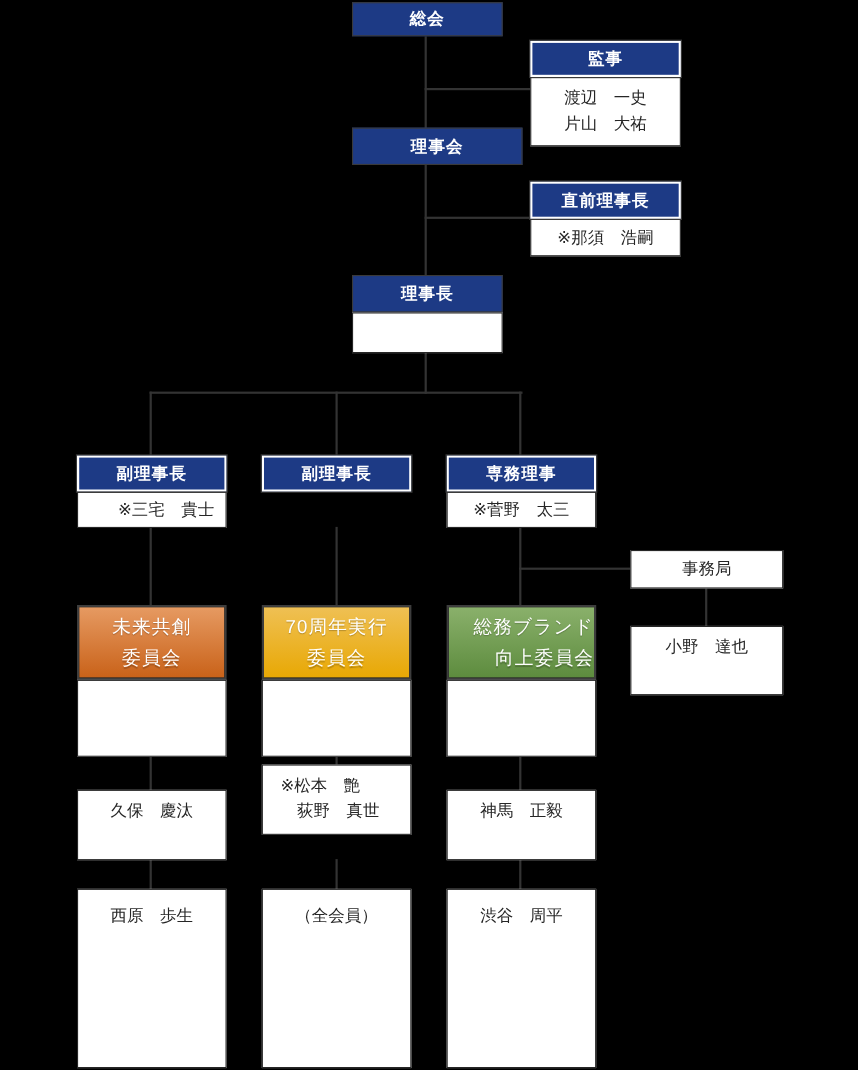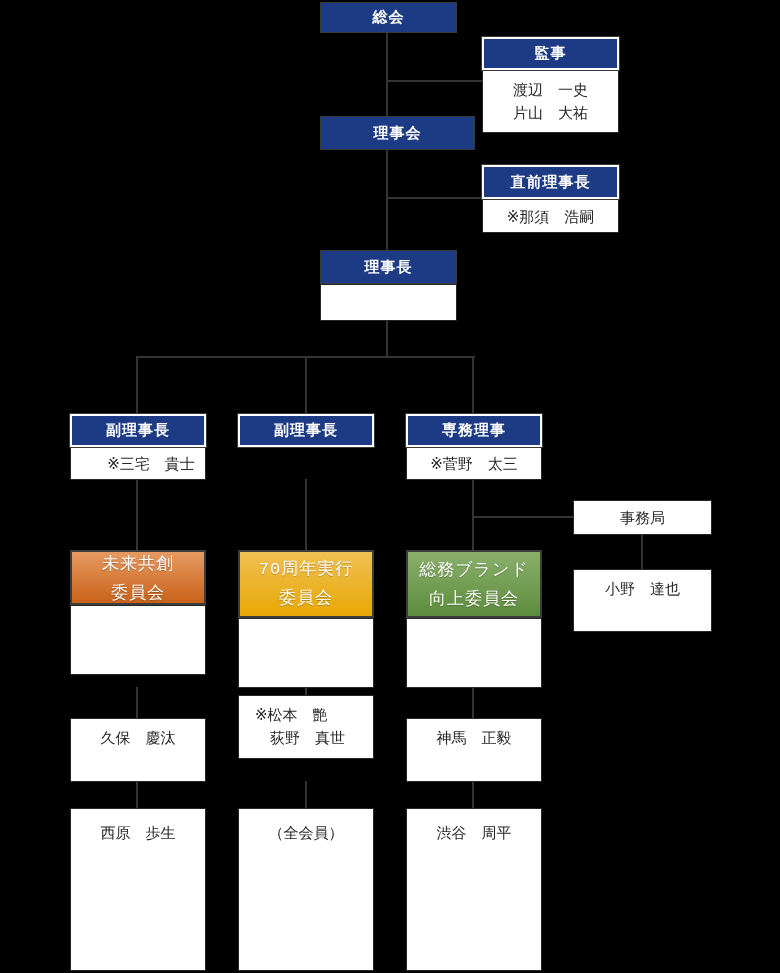--- a/index.html
+++ b/index.html
@@ -30,21 +30,21 @@
   .body .ln{line-height:23px;white-space:nowrap;}
   .pad-top{padding-top:7px;}
   .chdr{
     box-sizing:border-box;border:2px solid #3d3d3d;color:#fff;
     display:flex;flex-direction:column;align-items:center;justify-content:center;
     font-size:17px;line-height:29px;font-weight:500;letter-spacing:1px;
     text-shadow:0 1px 1px rgba(0,0,0,.25);
   }
   .grad-orange{background:linear-gradient(180deg,#e69a62,#c96219);}
   .grad-gold{background:linear-gradient(180deg,#efc054,#e8a804);}
-  .grad-green{background:linear-gradient(180deg,#8ab06b,#5d8c3e);}
+  .grad-green{background:linear-gradient(180deg,#8ab06b,#5d8c3e);align-items:flex-end;}
   .left-block{align-items:flex-start;padding-left:16px;}
   .indent{padding-left:15px;}
   .tall-body{justify-content:flex-start;padding-top:12px;}
 </style>
 </head>
 <body>
 
 <div class="canvas">
 
   <div class="line v-line" style="left:386px;top:33px;height:84px;"></div>
@@ -135,28 +135,28 @@
       <div class="ln">事務局</div>
     </div>
   </div>
   <div class="group" style="left:573px;top:569px;width:139px;">
     <div class="body pad-top" style="height:63px;">
       <div class="ln">小野　達也</div>
     </div>
   </div>
 
   <div class="group" style="left:70px;top:550px;width:136px;">
-    <div class="chdr grad-orange" style="height: 55px; background: linear-gradient(rgb(230, 154, 98), rgb(201, 98, 25));">
+    <div class="chdr grad-orange" style="height: 68px; background: linear-gradient(rgb(230, 154, 98), rgb(201, 98, 25));">
       <span>未来共創</span>
       <span>委員会</span>
     </div>
     <div class="body" style="height:70px;"></div>
   </div>
 
-  <div class="group" style="left:238px;top:550px;width:136px;font-family:Liberation Mono, monospace;">
+  <div class="group" style="left:238px;top:550px;width:136px;">
     <div class="chdr grad-gold" style="height: 68px; background: linear-gradient(rgb(239, 192, 84), rgb(232, 168, 4));">
       <span>70周年実行</span>
       <span>委員会</span>
     </div>
     <div class="body" style="height:70px;"></div>
   </div>
 
   <div class="group" style="left:406px;top:550px;width:136px;">
     <div class="chdr grad-green" style="height: 68px; background: linear-gradient(rgb(138, 176, 107), rgb(93, 140, 62));">
       <span>総務ブランド</span>

